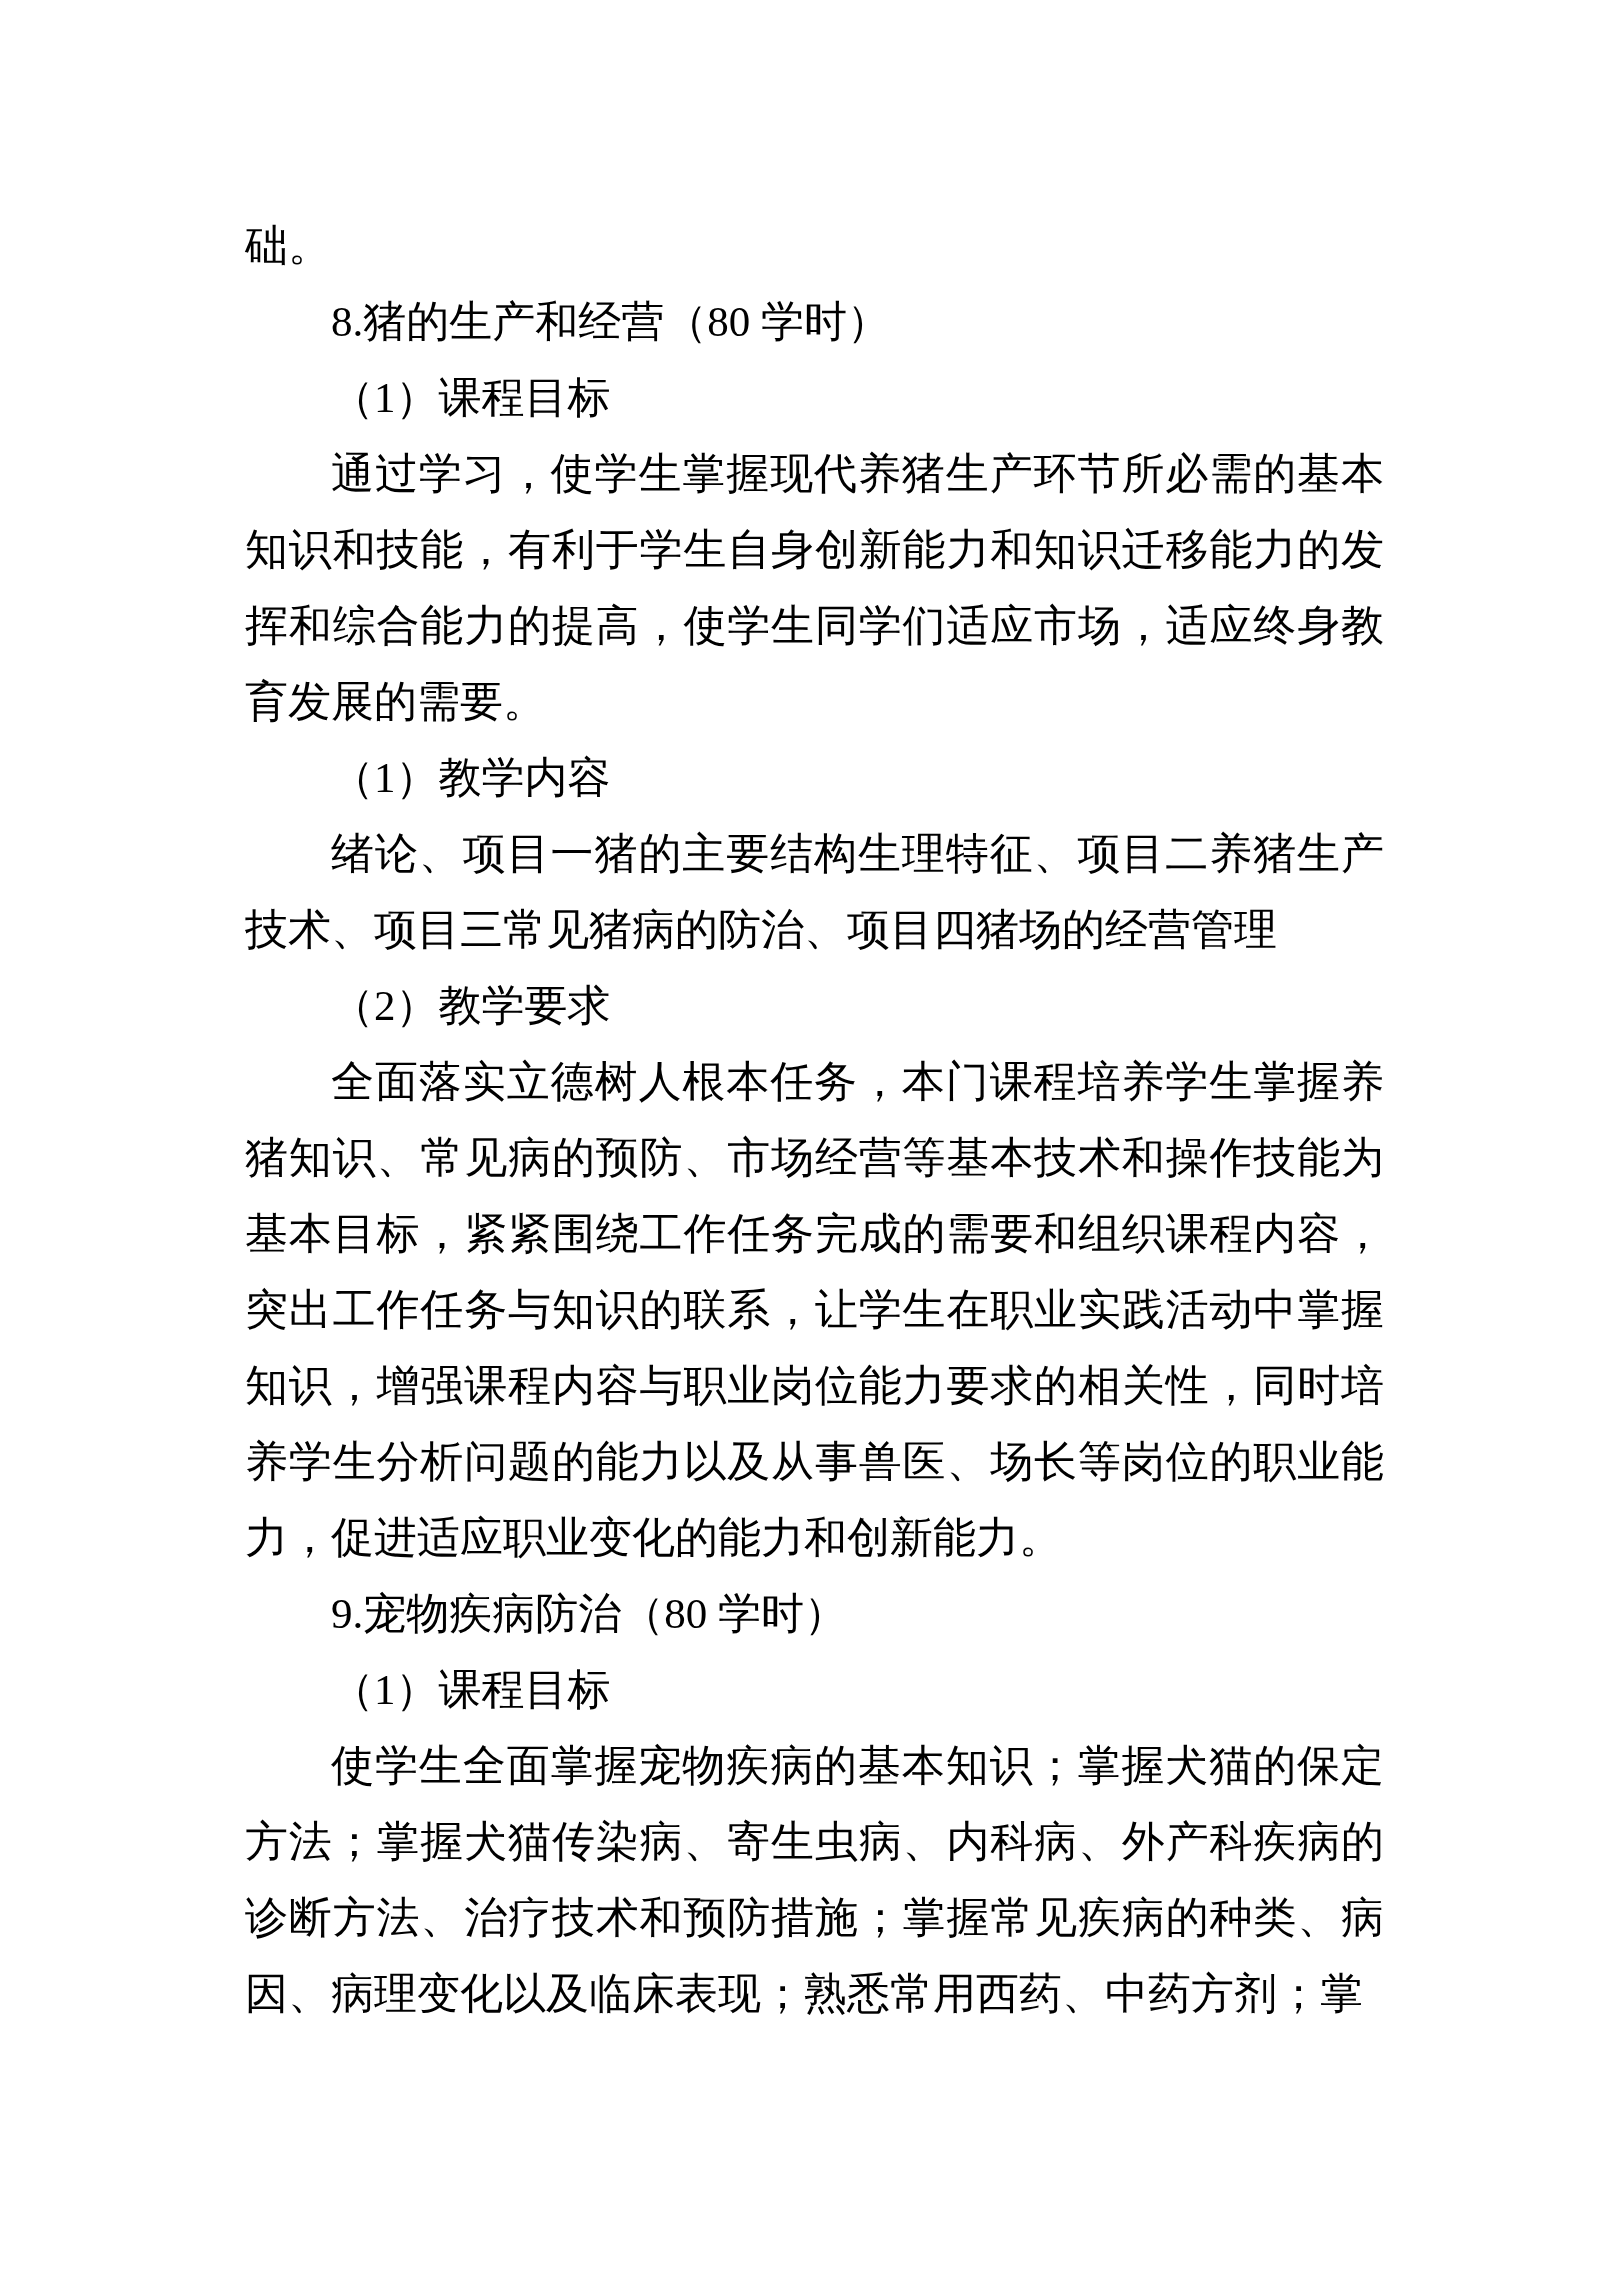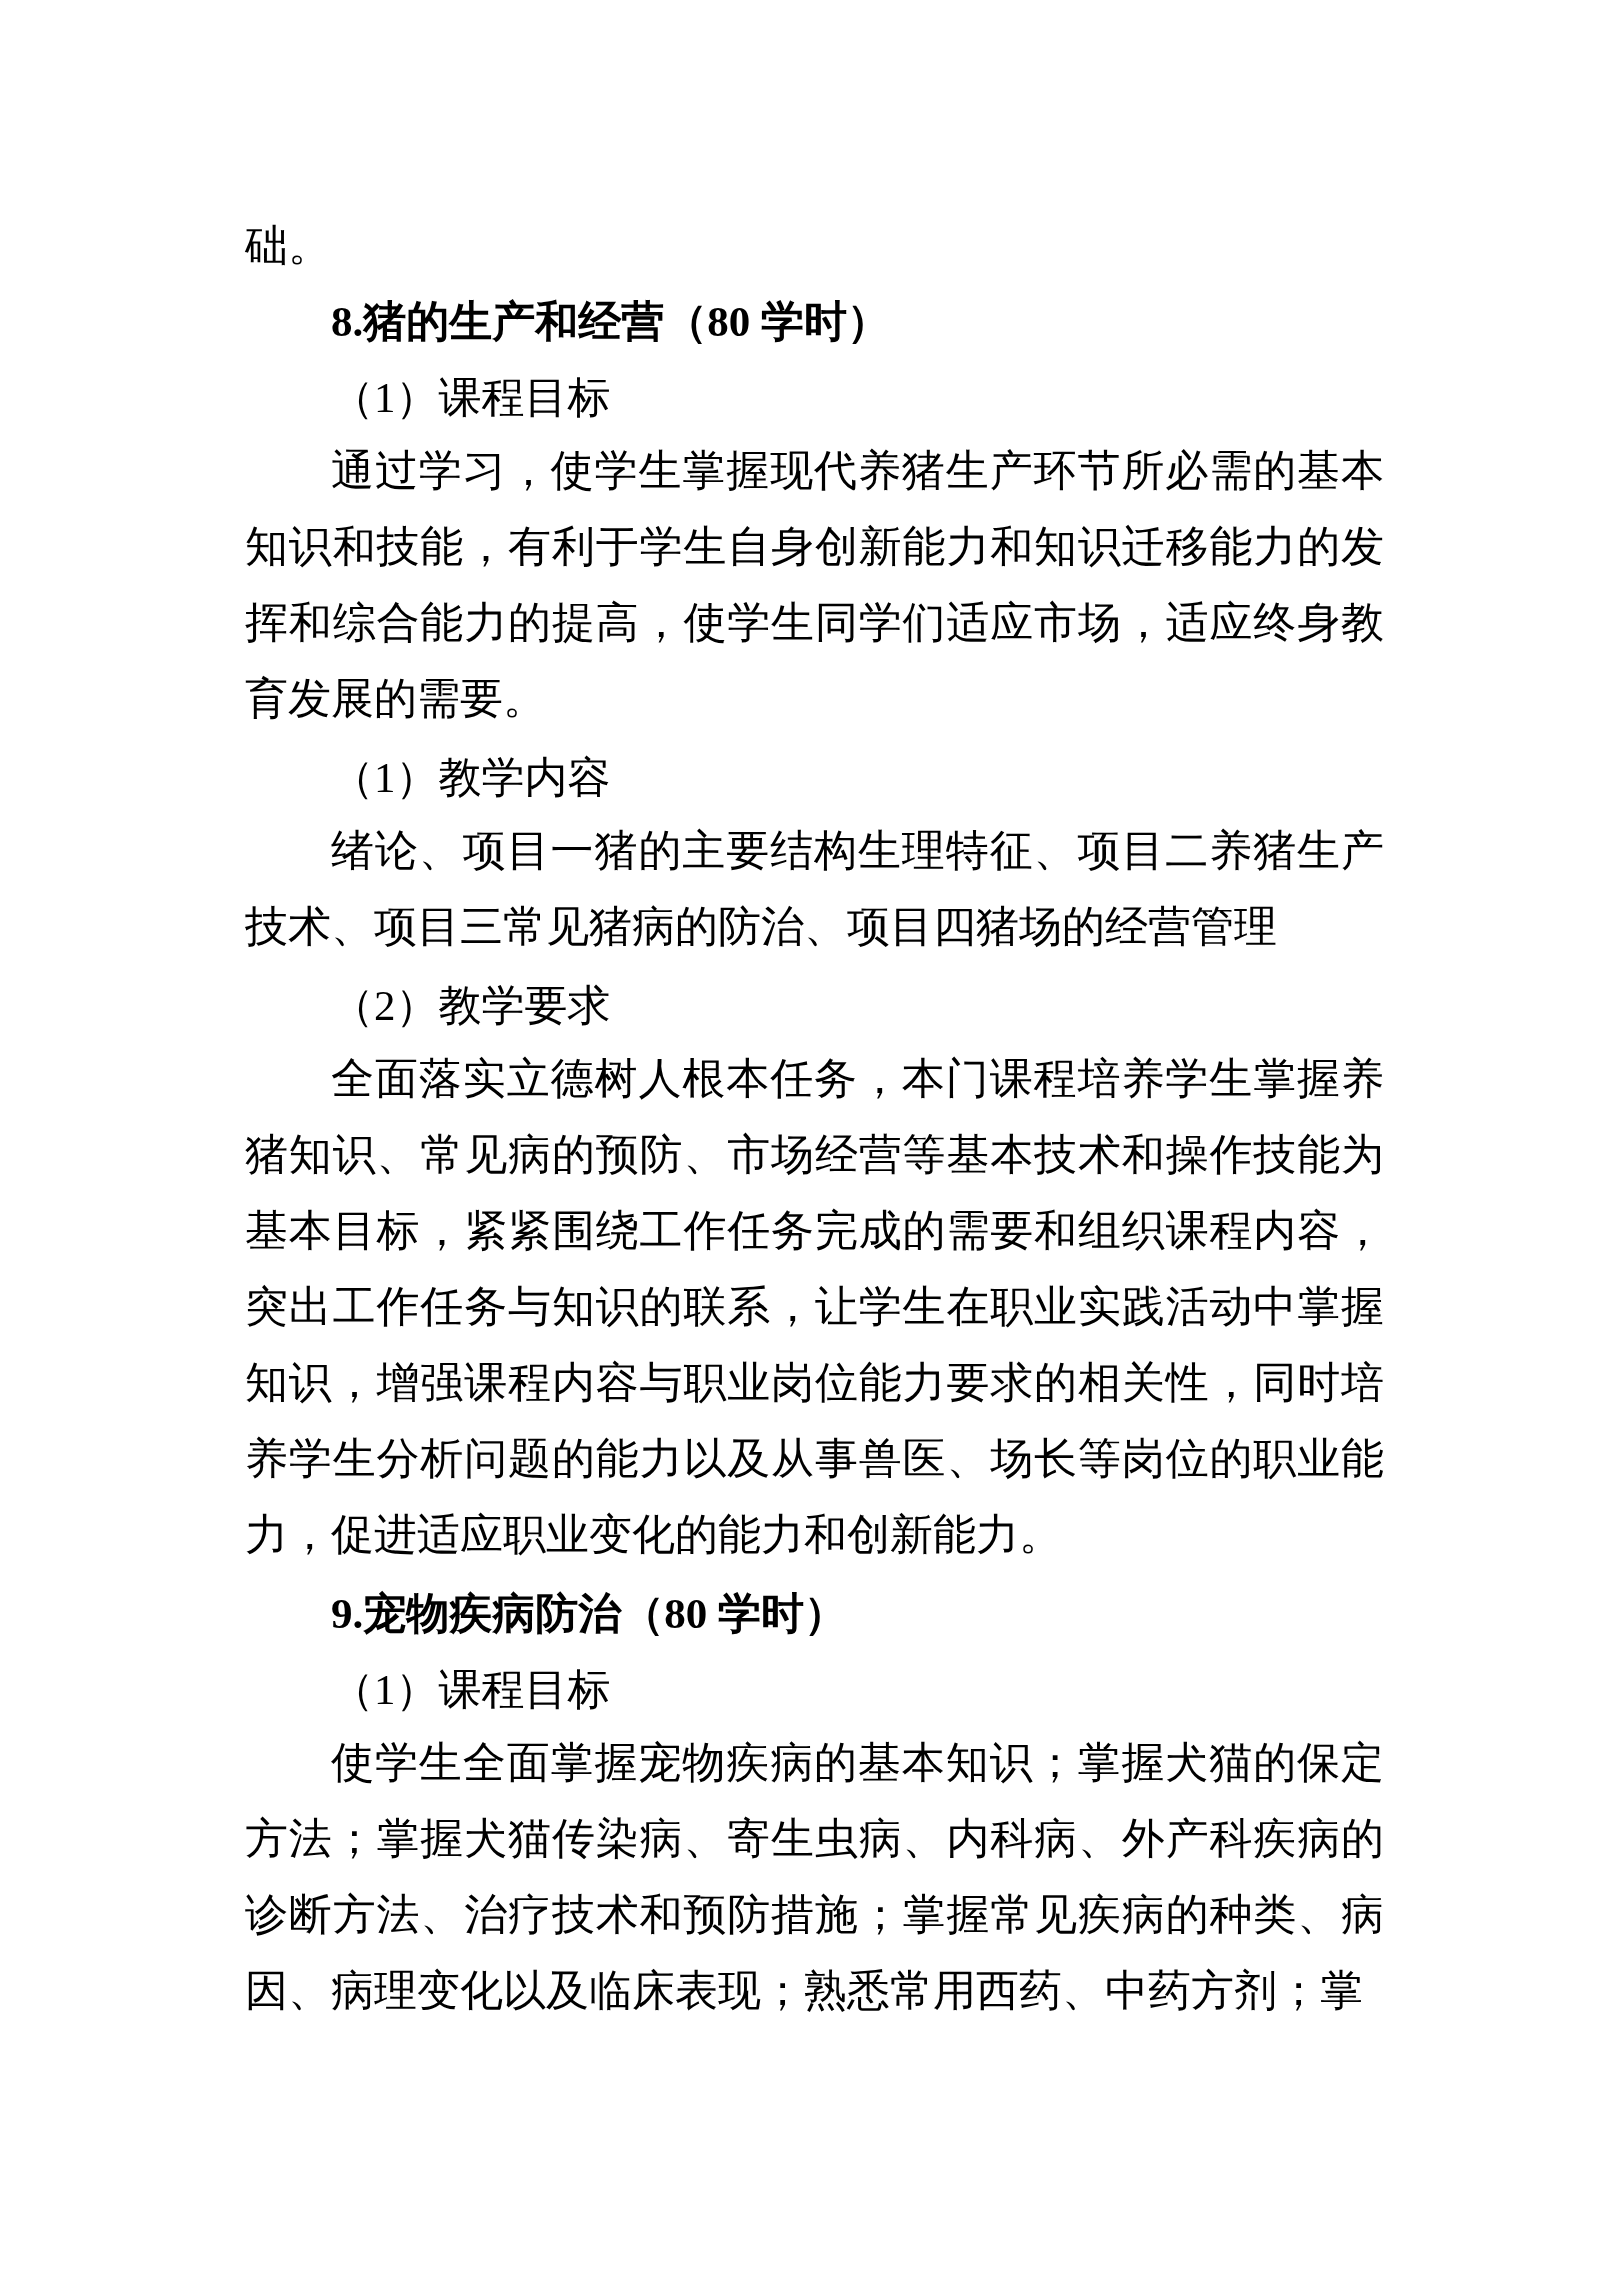--- a/index.html
+++ b/index.html
@@ -36,28 +36,27 @@
   }
   .text-block p {
     margin: 0;
     padding: 0;
   }
   .para-continuation {
     text-indent: 0;
   }
   .para-heading {
     text-indent: 2em;
-    font-weight: bold;
+    font-weight: normal;
   }
   .para-sub {
     text-indent: 2em;
   }
   .para-body {
     text-indent: 2em;
-    font-family: Liberation Mono, monospace;
   }
 </style>
 </head>
 <body>
 
 <div class="page">
   <div class="text-block">
     <p class="para-continuation">础。</p>
     <p class="para-heading">8.猪的生产和经营（80 学时）</p>
     <p class="para-sub">（1）课程目标</p>

